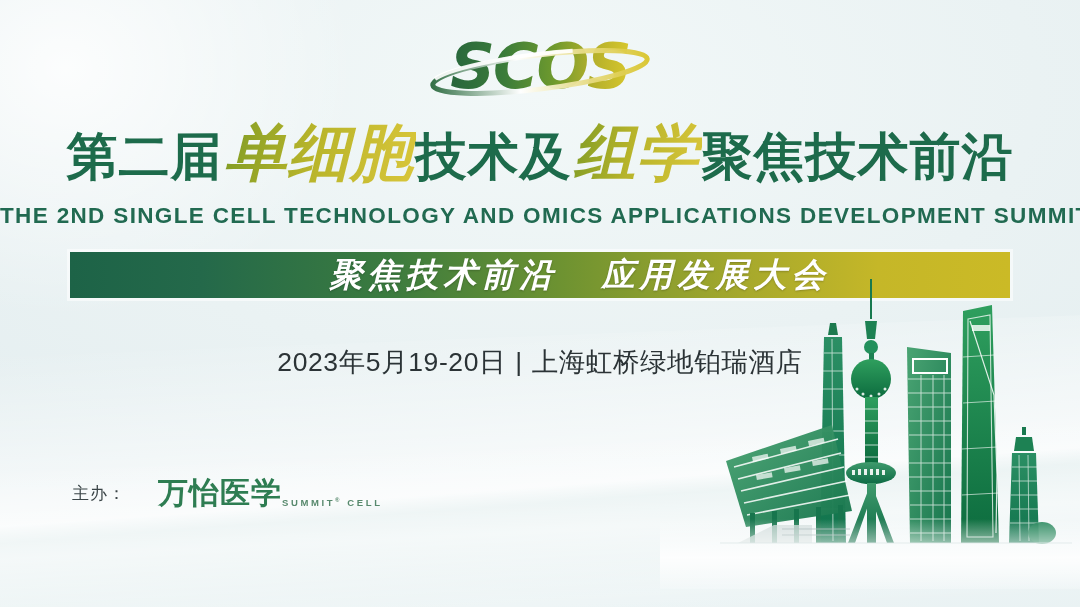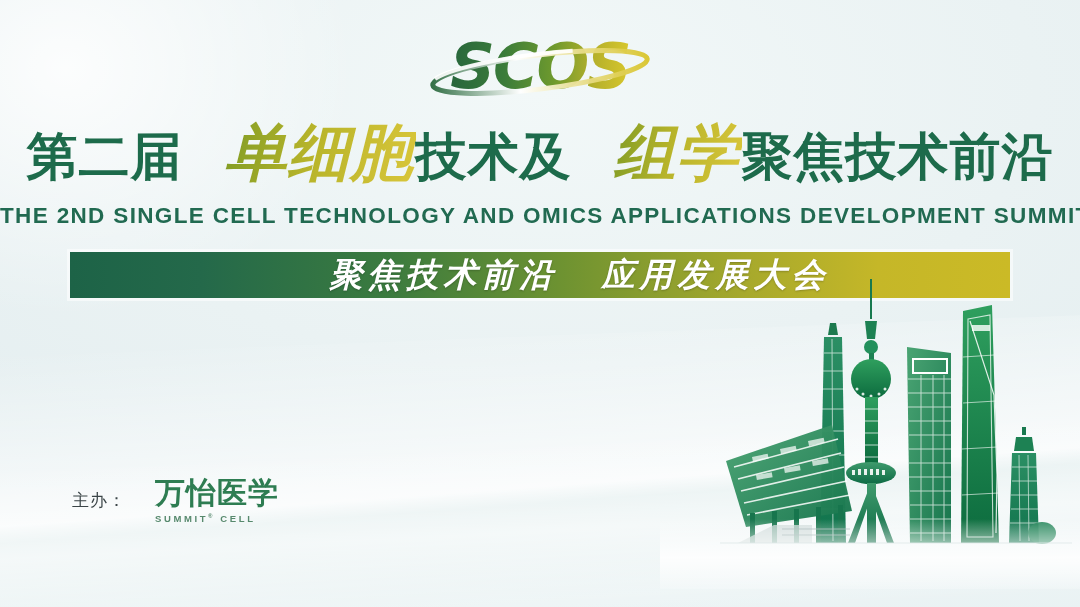--- a/index.html
+++ b/index.html
@@ -73,21 +73,20 @@
     font-size: 62px;
     font-weight: 700;
     font-style: italic;
     background: linear-gradient(100deg, #7e9b25 0%, #b7b42a 45%, #d9c63a 100%);
     -webkit-background-clip: text;
     background-clip: text;
     color: transparent;
     -webkit-text-fill-color: transparent;
     letter-spacing: 1px;
     padding: 0 2px;
-    margin-left: 40px;
   }
   .t-hei {
     font-family: "DejaVu Sans", "Liberation Sans", sans-serif;
     font-size: 51px;
     font-weight: 700;
     color: #1d6b4b;
     letter-spacing: 1px;
   }
 
   
@@ -159,32 +158,32 @@
     padding: 0 9px;
   }
 
   
   .organizer {
     position: absolute;
     left: 72px;
     top: 478px;
     display: flex;
     align-items: center;
-    gap: 29px;
+    gap: 8px;
   }
   .org-label {
     font-size: 17px;
     color: #3a4447;
     letter-spacing: 1px;
   }
   .org-logo {
     display: flex;
-    flex-direction: column;
-    align-items: flex-start;
+    align-items: flex-end;
     line-height: 1;
+    margin-left: 24px;
   }
   .org-cn {
     font-family: "DejaVu Sans", "Liberation Sans", sans-serif;
     font-size: 30px;
     font-weight: 700;
     color: #2e7d52;
     letter-spacing: 1px;
   }
   .org-en {
     margin-top: 5px;
@@ -253,20 +252,23 @@
   </div>
 
   <div class="subtitle">THE 2ND SINGLE CELL TECHNOLOGY AND OMICS APPLICATIONS DEVELOPMENT SUMMIT</div>
 
   <div class="slogan-band"></div>
   <div class="slogan-text">
     <span>聚焦技术前沿</span>
     <span>应用发展大会</span>
   </div>
 
+  <div class="datevenue">
+    <span>2023年5月19-20日</span><span class="sep">|</span><span>上海虹桥绿地铂瑞酒店</span>
+  </div>
 
   <div class="organizer">
     <span class="org-label">主办：</span>
     <span class="org-logo">
       <span class="org-cn">万怡医学</span>
       <span class="org-en"><span>SUMMIT</span><sup>®</sup> <span>CELL</span></span>
     </span>
   </div>
 
   <div class="skyline">

